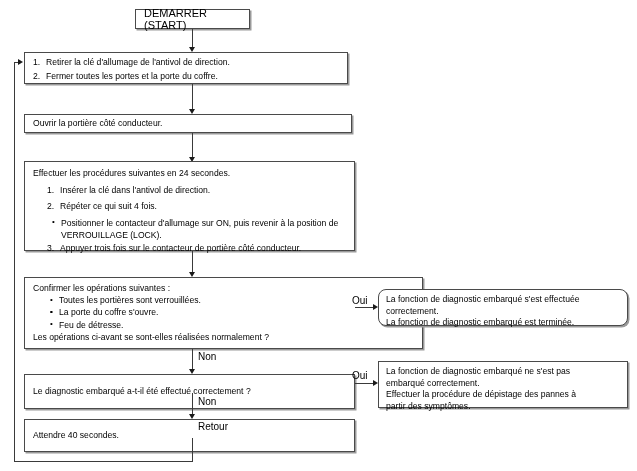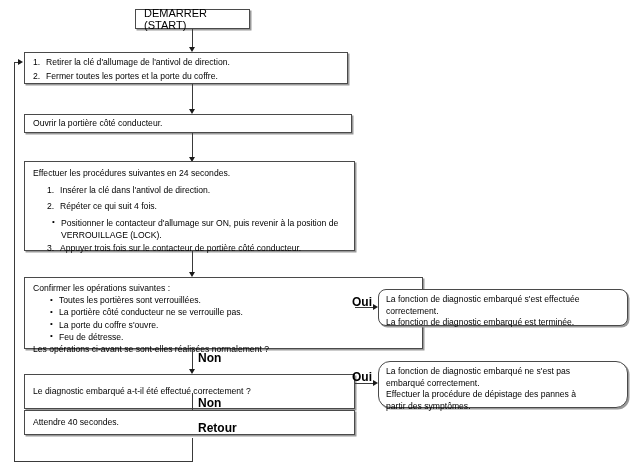--- a/index.html
+++ b/index.html
@@ -94,22 +94,22 @@
   .arrow-right {
     position: absolute;
     width: 0;
     height: 0;
     border-top: 3.2px solid transparent;
     border-bottom: 3.2px solid transparent;
     border-left: 5px solid #1a1a1a;
   }
   .edge-label {
     position: absolute;
-    font-size: 12px;
-    font-weight: bold;
+    font-size: 10px;
+    font-weight: normal;
     color: #000000;
     white-space: nowrap;
   }
 </style>
 </head>
 <body>
 
 <div id="canvas">
 
   <div class="box start-box center-v" style="left:135px; top:9px; width:115px; height:20px;">
@@ -178,21 +178,20 @@
   <div class="box" style="left:24px; top:277px; width:399px; height:72px;">
     <div class="pad" style="padding:4px 8px;">
       <div>Confirmer les opérations suivantes :</div>
       <ul class="ul" style="margin-left:16px;">
         <li>
           <span class="bullet">•</span>
           <span>Toutes les portières sont verrouillées.</span>
         </li>
         <li>
           <span class="bullet">•</span>
-          <span>La portière côté conducteur ne se verrouille pas.</span>
         </li>
         <li>
           <span class="bullet">•</span>
           <span>La porte du coffre s'ouvre.</span>
         </li>
         <li>
           <span class="bullet">•</span>
           <span>Feu de détresse.</span>
         </li>
       </ul>
@@ -217,34 +216,34 @@
   <div class="edge-label" style="left:198px; top:351px;">Non</div>
 
   <div class="box center-v" style="left:24px; top:374px; width:331px; height:35px;">
     <div class="pad">Le diagnostic embarqué a-t-il été effectué correctement ?</div>
   </div>
 
   <div class="line-h" style="left:355px; top:383px; width:21px;"></div>
   <div class="arrow-right" style="left:373px; top:380px;"></div>
   <div class="edge-label" style="left:352px; top:370px;">Oui</div>
 
-  <div class="box" style="left:378px; top:361px; width:250px; height:47px;border-radius:12px;">
+  <div class="box" style="left:378px; top:361px; width:250px; height:47px;">
     <div class="pad" style="padding:4px 7px; line-height:11.5px;">
       <div>La fonction de diagnostic embarqué ne s'est pas</div>
       <div>embarqué correctement.</div>
       <div>Effectuer la procédure de dépistage des pannes à</div>
       <div>partir des symptômes.</div>
     </div>
   </div>
 
   <div class="line-v" style="left:192px; top:393px; height:22px;"></div>
   <div class="arrow-down" style="left:189px; top:414px;"></div>
   <div class="edge-label" style="left:198px; top:396px;">Non</div>
 
-  <div class="box center-v" style="left:24px; top:410px; width:331px; height:25px;">
+  <div class="box center-v" style="left:24px; top:419px; width:331px; height:33px;">
     <div class="pad">Attendre 40 secondes.</div>
   </div>
 
   <div class="line-v" style="left:192px; top:438px; height:23px;"></div>
   <div class="line-h" style="left:14px; top:461px; width:179px;"></div>
   <div class="line-v" style="left:14px; top:62px; height:399px;"></div>
   <div class="line-h" style="left:14px; top:62px; width:6px;"></div>
   <div class="arrow-right" style="left:18px; top:59px;"></div>
   <div class="edge-label" style="left:198px; top:421px;">Retour</div>
 

